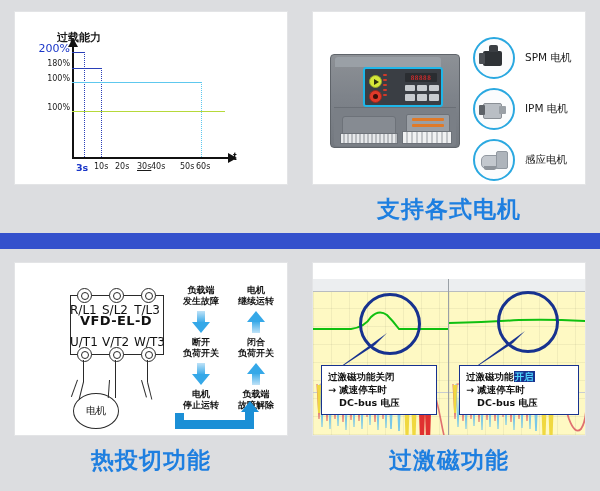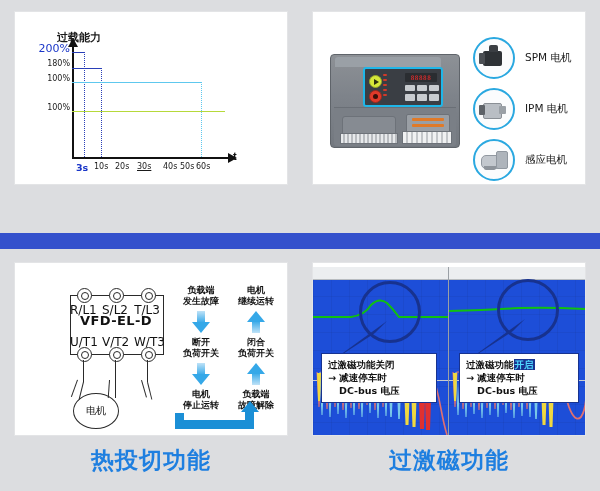--- a/index.html
+++ b/index.html
@@ -180,21 +180,21 @@
   .loop{position:absolute;left:160px;top:150px;width:88px;height:16px;}
   .loop .lv{position:absolute;left:0;top:0;width:9px;height:16px;background:#1b8fd6;}
   .loop .lh{position:absolute;left:0;bottom:0;width:72px;height:9px;background:#1b8fd6;}
   .loop .rv{position:absolute;right:9px;top:-6px;width:9px;height:22px;background:#1b8fd6;}
   .loop .rh{position:absolute;right:0;top:-12px;width:0;height:0;
     border-left:9px solid transparent;border-right:9px solid transparent;border-bottom:11px solid #1b8fd6;
     right:4px;top:-12px;}
 
   
   #panel4{left:312px;top:262px;width:274px;height:174px;overflow:hidden;}
-  .scope{position:absolute;top:4px;height:174px;background:#1d4ed8;overflow:hidden;}
+  .scope{position:absolute;top:16px;height:174px;background:#fef9c3;overflow:hidden;}
   .scope.left{left:0;width:135px;border-right:1px solid #9aa0a6;}
   .scope.right{left:136px;width:138px;}
   .scope-grid{position:absolute;inset:0;
     background-image:
       repeating-linear-gradient(90deg,rgba(0,0,0,.05) 0 1px,transparent 1px 18px),
       repeating-linear-gradient(0deg,rgba(0,0,0,.05) 0 1px,transparent 1px 18px);
   }
   .scope-hdr{position:absolute;left:0;top:0;width:100%;height:12px;background:#eceef0;border-bottom:1px solid #b8bcc0;}
   .midline{position:absolute;left:0;width:100%;height:1px;background:#c8ccd0;}
   .lens{
@@ -247,21 +247,21 @@
 
       <div class="hline" style="left:57px;top:70px;width:129px;border-color:#5ec8ee;"></div>
       <div class="vline" style="left:186px;top:70px;height:75px;border-color:#5ec8ee;"></div>
 
       <div class="hline" style="left:57px;top:99px;width:153px;border-color:#b6d93a;"></div>
 
       <div class="xlab hl" style="left:61px;">3s</div>
       <div class="xlab" style="left:79px;">10s</div>
       <div class="xlab" style="left:100px;">20s</div>
       <div class="xlab" style="left:122px;text-decoration:underline;">30s</div>
-      <div class="xlab" style="left:148px;">40s</div>
+      <div class="xlab" style="left:136px;">40s</div>
       <div class="xlab" style="left:165px;">50s</div>
       <div class="xlab" style="left:181px;">60s</div>
     </div>
   </div>
 
   <div class="card" id="panel2">
 
     <div class="drive">
       <div class="drive-top"></div>
       <div class="drive-keypad">
@@ -317,20 +317,21 @@
 
     <div class="motor-item" style="left:160px;top:76px;">
       <div class="motor-circle mg2">
         <span class="mg-body b1"></span>
           <span class="mg-body b2"></span>
           <span class="mg-body b3"></span>
       </div>
       <div class="motor-label">IPM 电机</div>
     </div>
   </div>
+  <div class="caption" style="left:312px;top:194px;width:274px;">支持各式电机</div>
 
   <div class="divider" style="top:233px;"></div>
 
   <div class="card" id="panel3">
 
     <div class="dbox"></div>
     <div class="dbox-name">VFD-EL-D</div>
 
     <div class="term" style="left:62px;top:25px;"></div>
     <div class="term" style="left:94px;top:25px;"></div>

